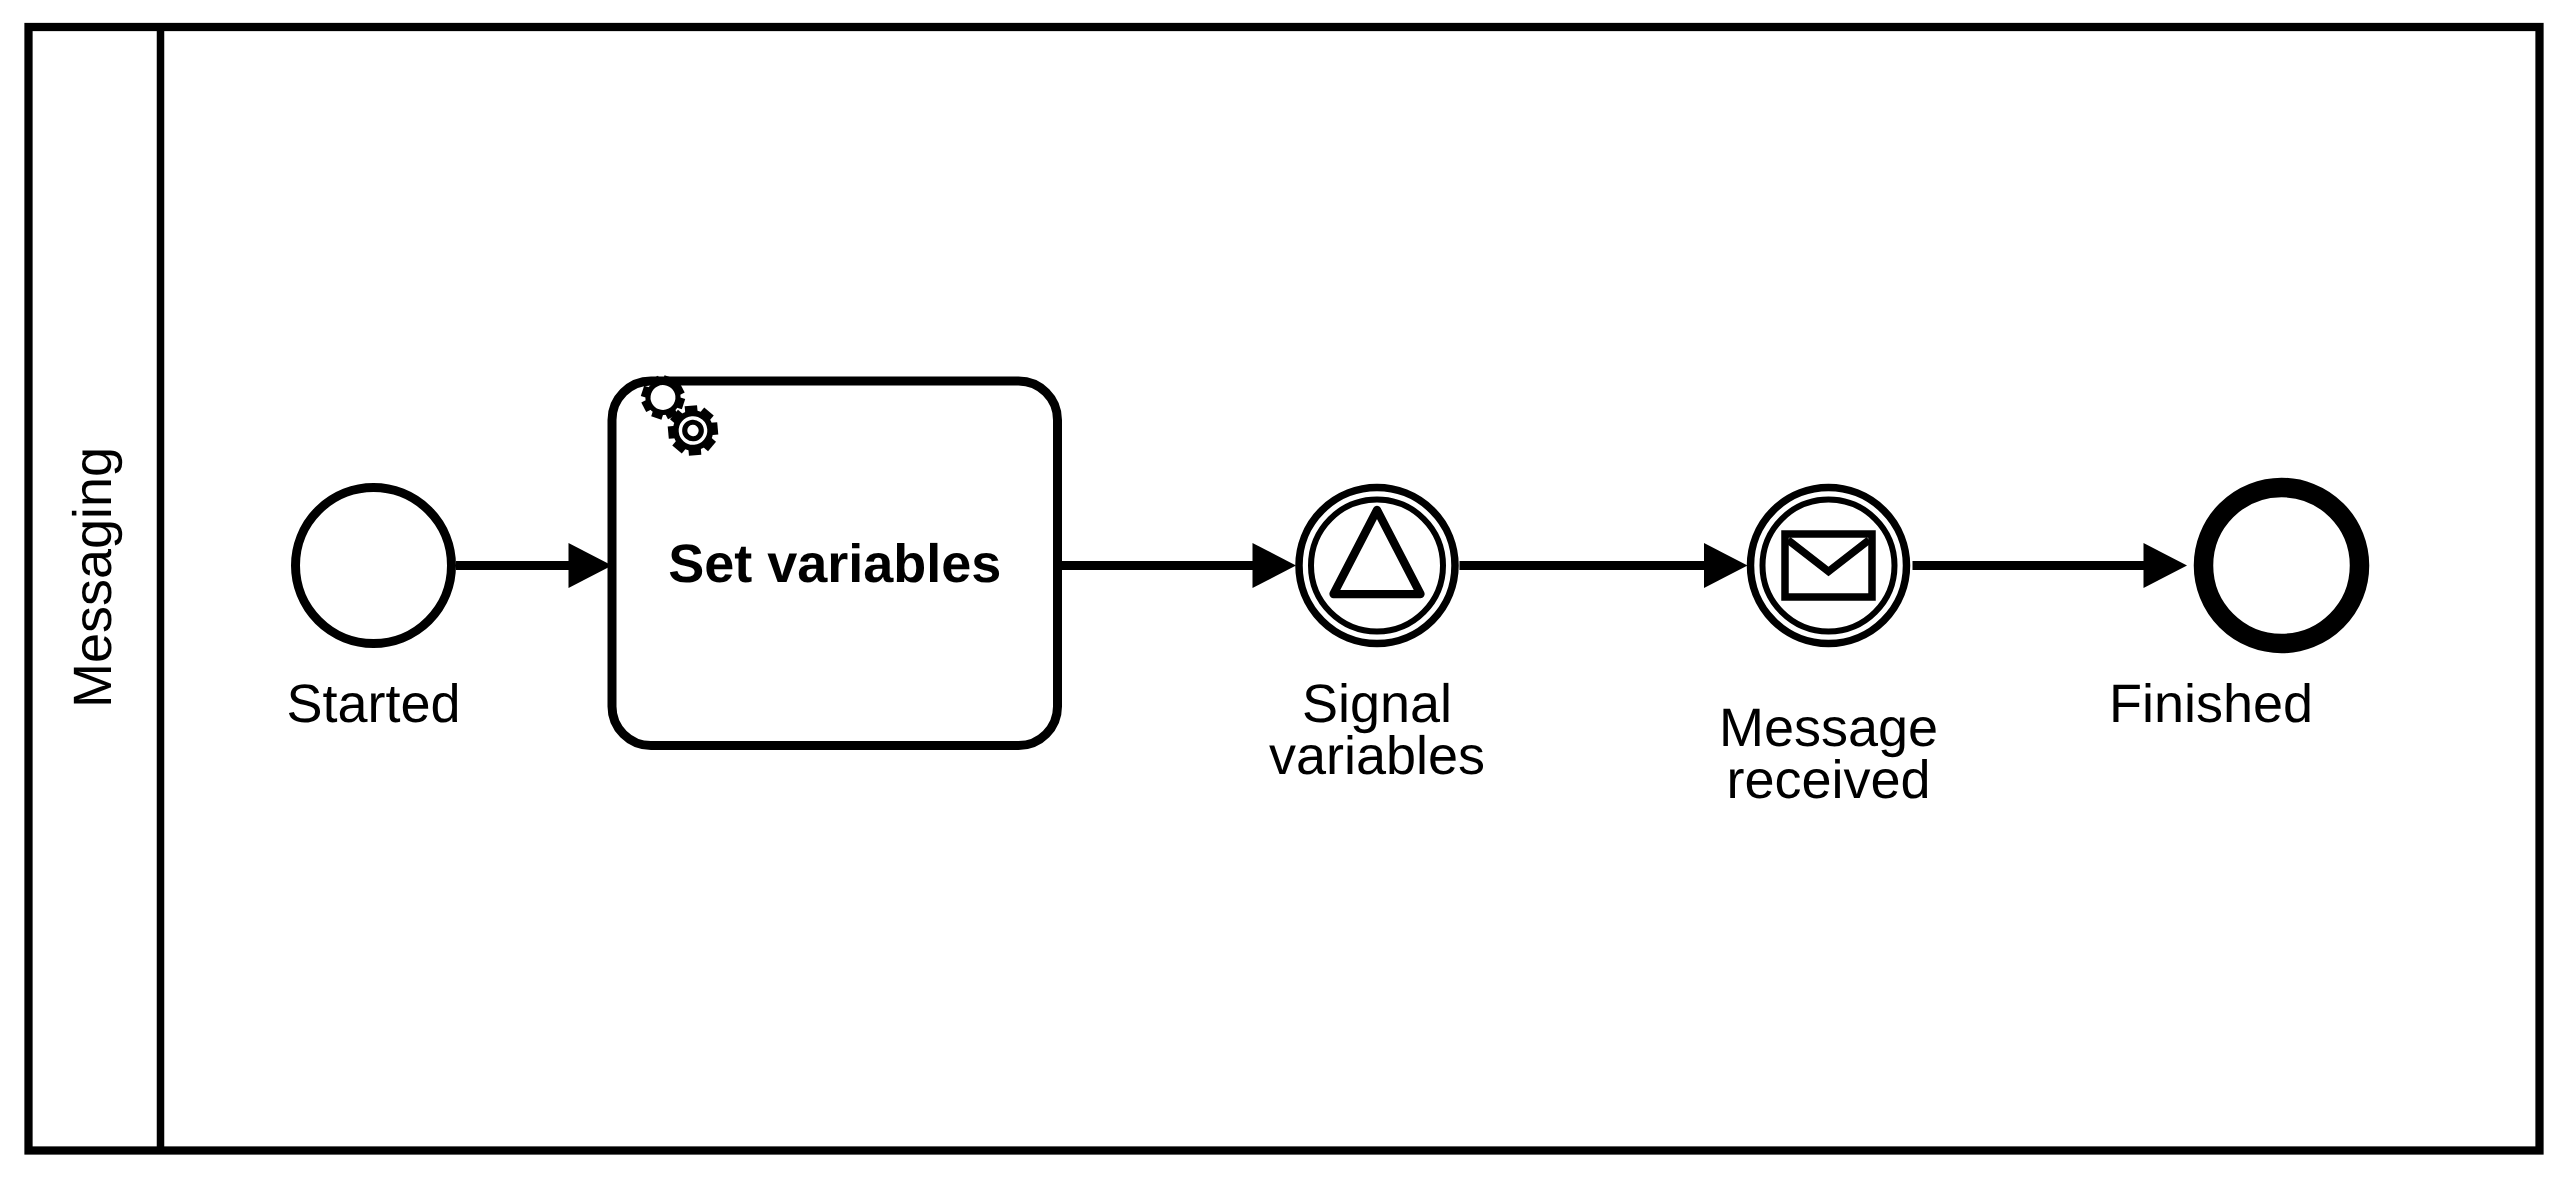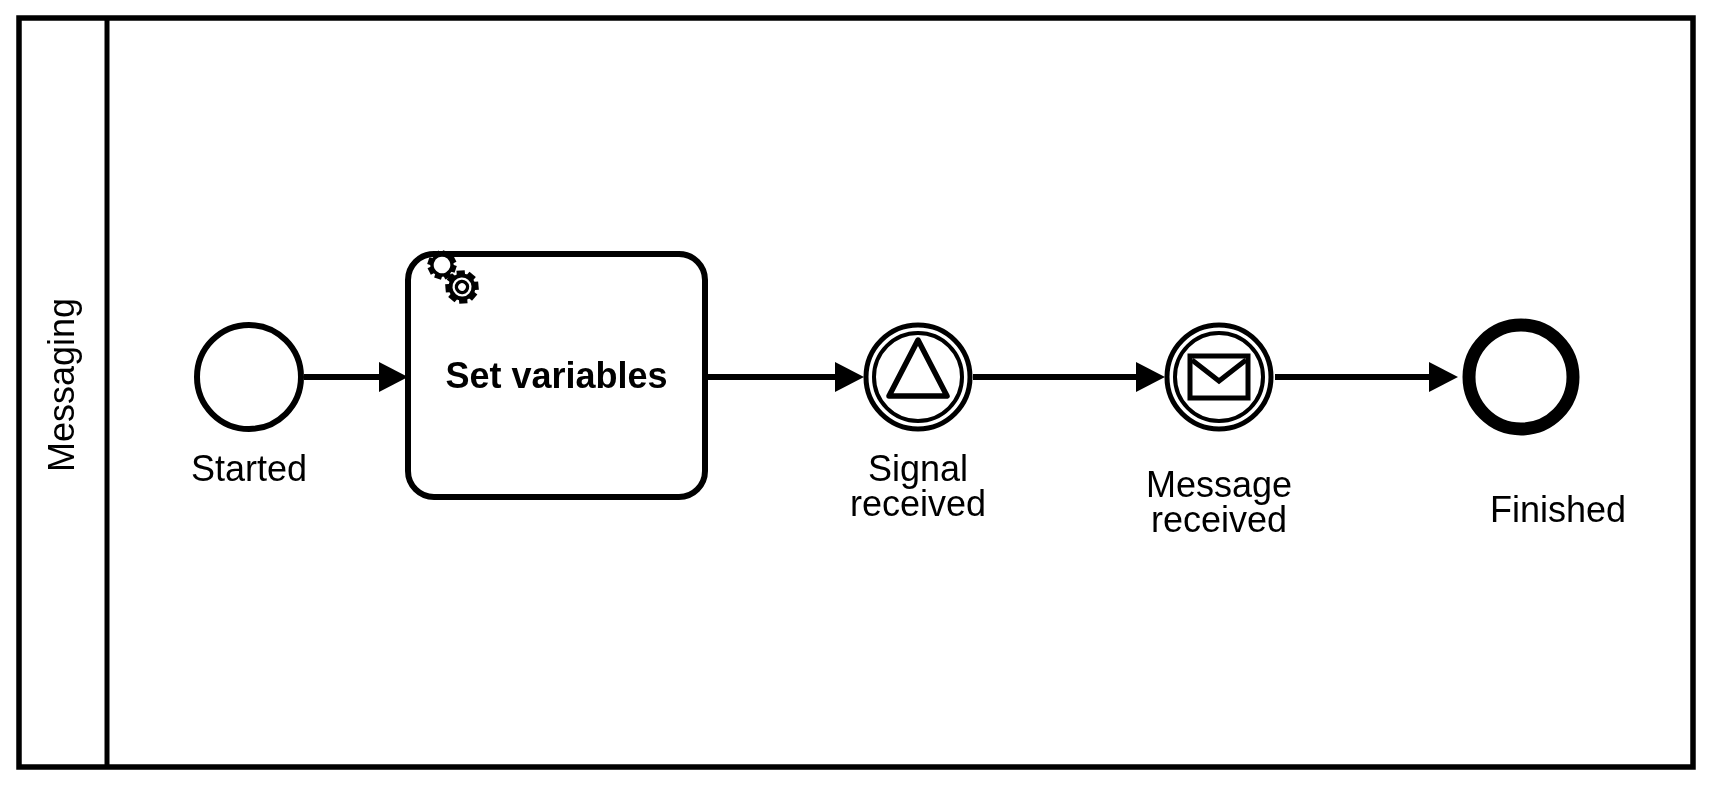--- a/index.html
+++ b/index.html
@@ -59,21 +59,21 @@
     left: -38px;
     top: 365px;
     width: 200px;
     height: 40px;
     line-height: 40px;
     transform: rotate(-90deg);
   }
   .started-label   { left: 139px;  top: 451px; width: 220px; }
   .signal-label    { left: 808px;  top: 451px; width: 220px; }
   .message-label   { left: 1109px; top: 467px; width: 220px; }
-  .finished-label  { left: 1448px; top: 451px; width: 220px; margin-top: 41px; }
+  .finished-label  { left: 1364px; top: 451px; width: 220px; }
   .task-label {
     left: 408px;
     top: 254px;
     width: 297px;
     height: 243px;
     display: flex;
     align-items: center;
     justify-content: center;
     font-weight: bold;
   }
@@ -156,18 +156,18 @@
 
     <circle cx="1521" cy="377" r="52" class="shape" stroke-width="13"></circle>
   </svg>
 
   <div class="label lane-label">Messaging</div>
 
   <div class="label started-label">Started</div>
 
   <div class="label task-label">Set variables</div>
 
-  <div class="label signal-label">Signal received</div>
+  <div class="label signal-label">Signal variables</div>
 
   <div class="label message-label">Message received</div>
 
   <div class="label finished-label">Finished</div>
 </div>
 
 </body></html>

